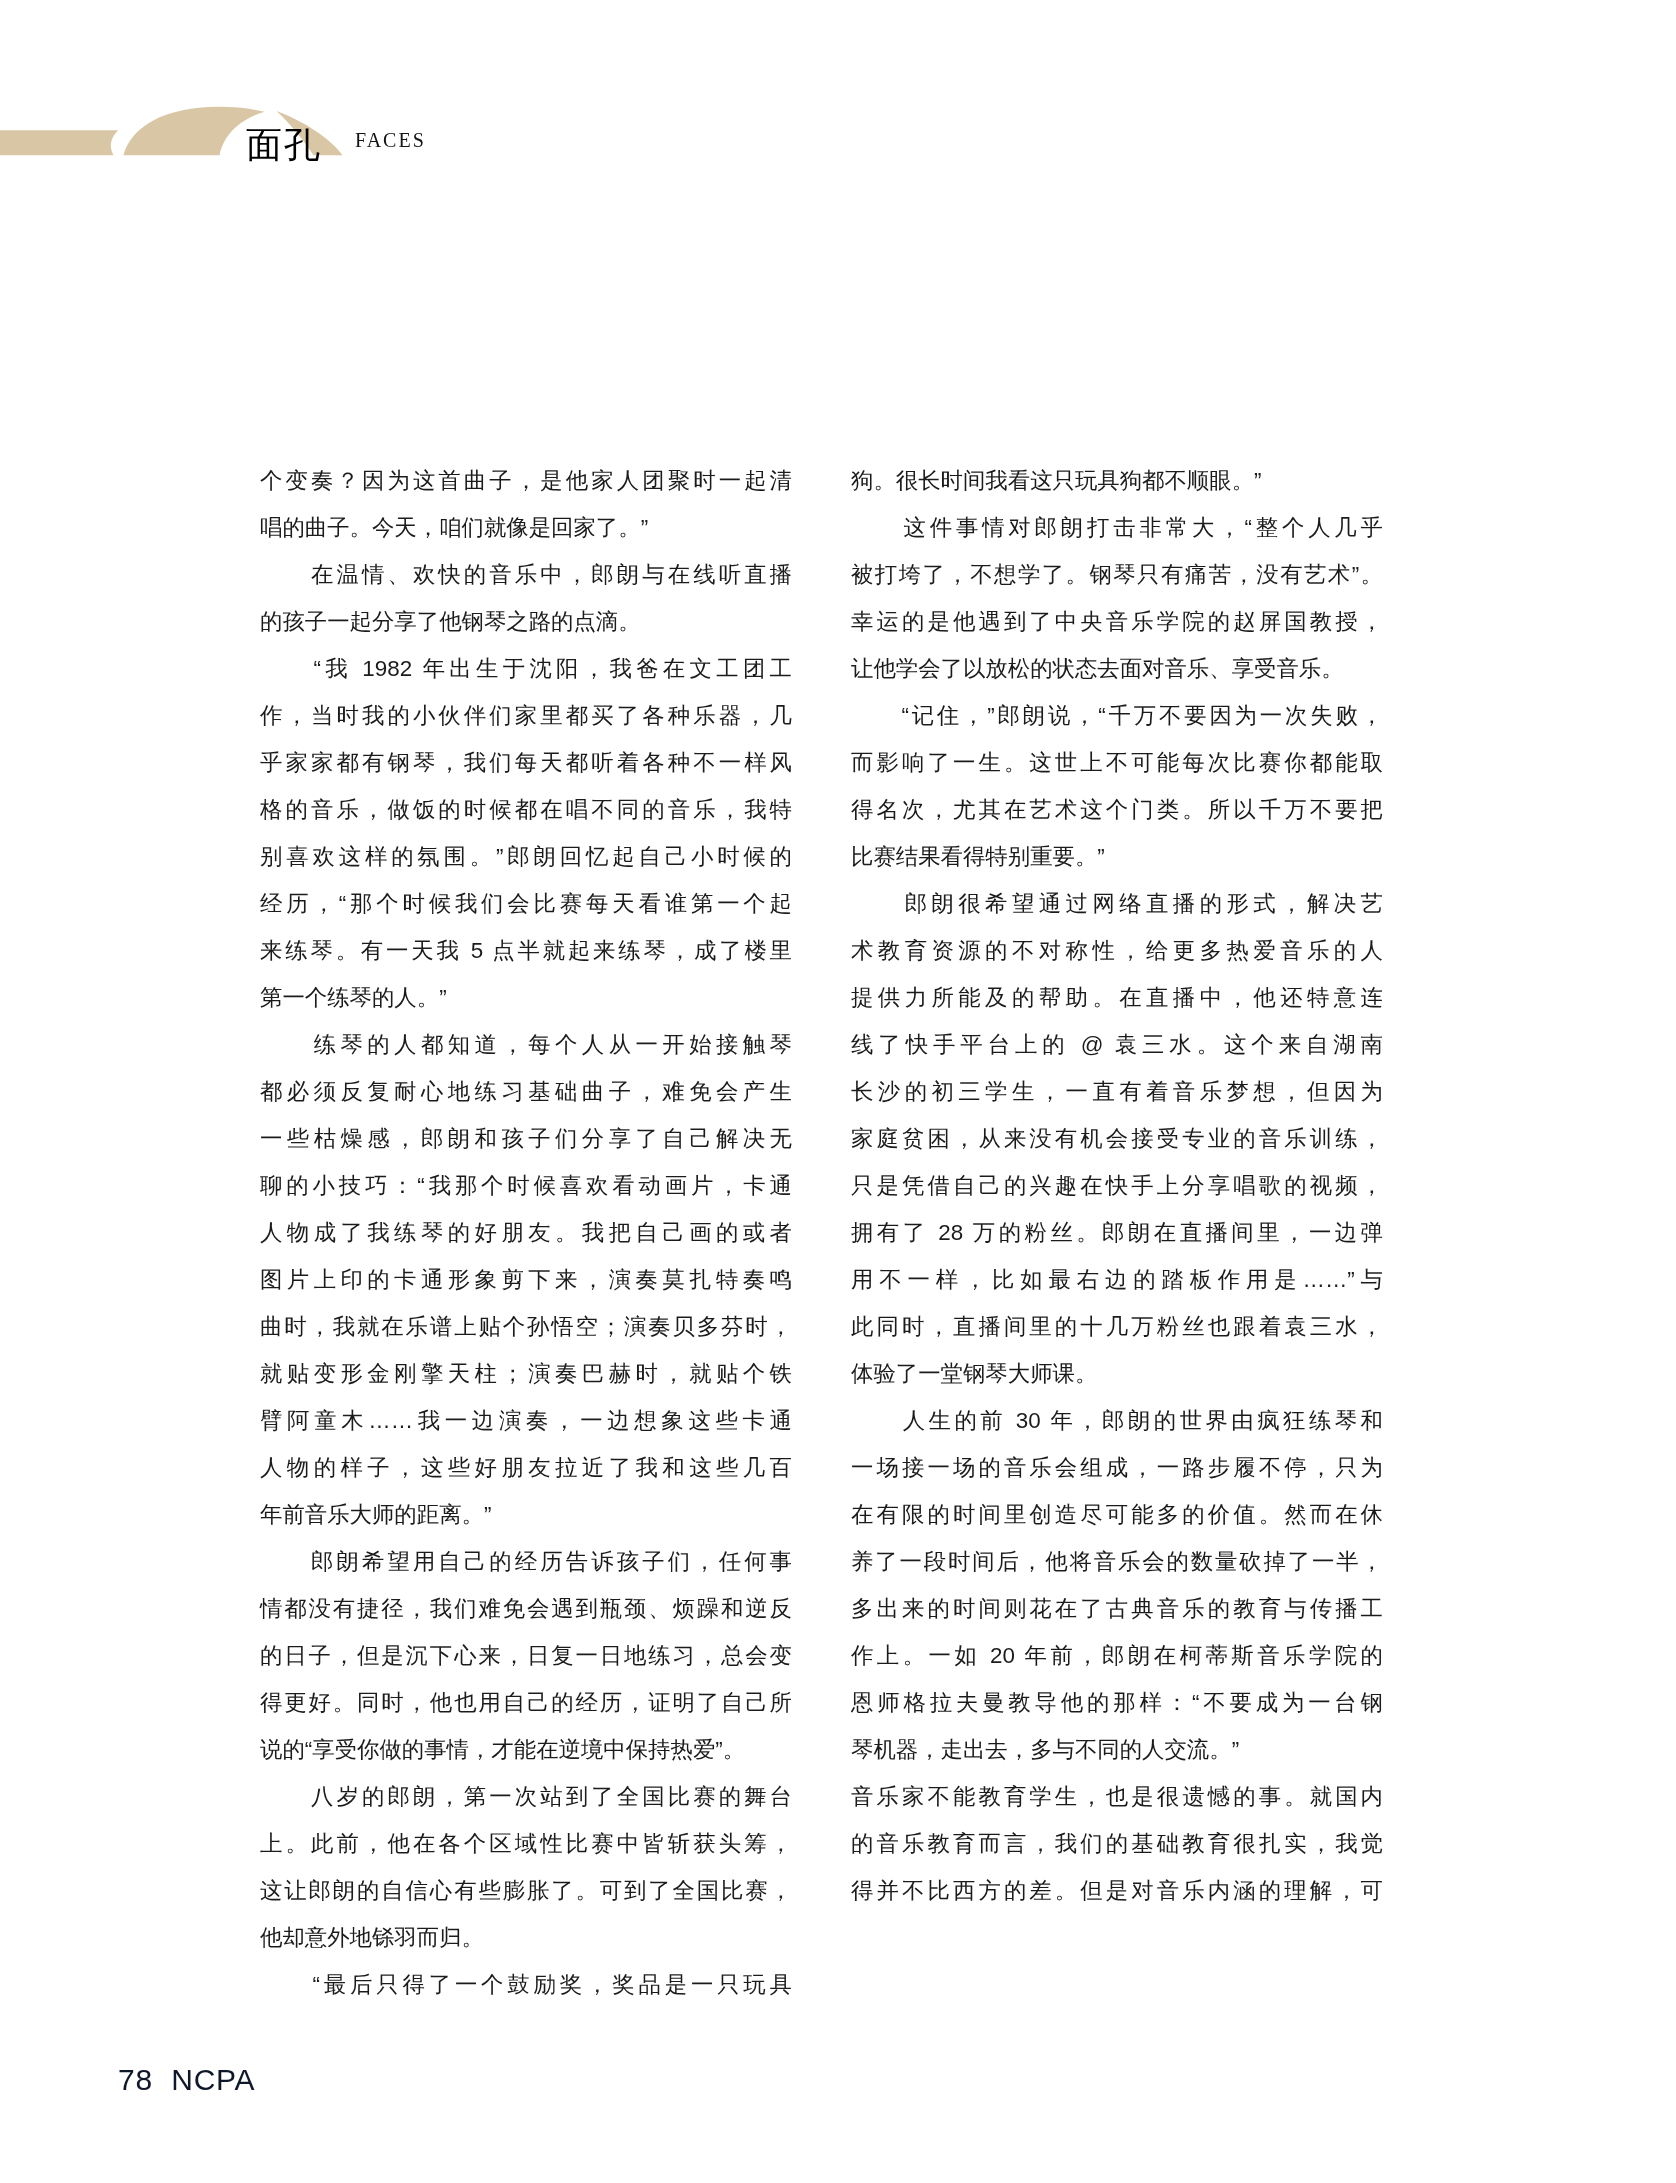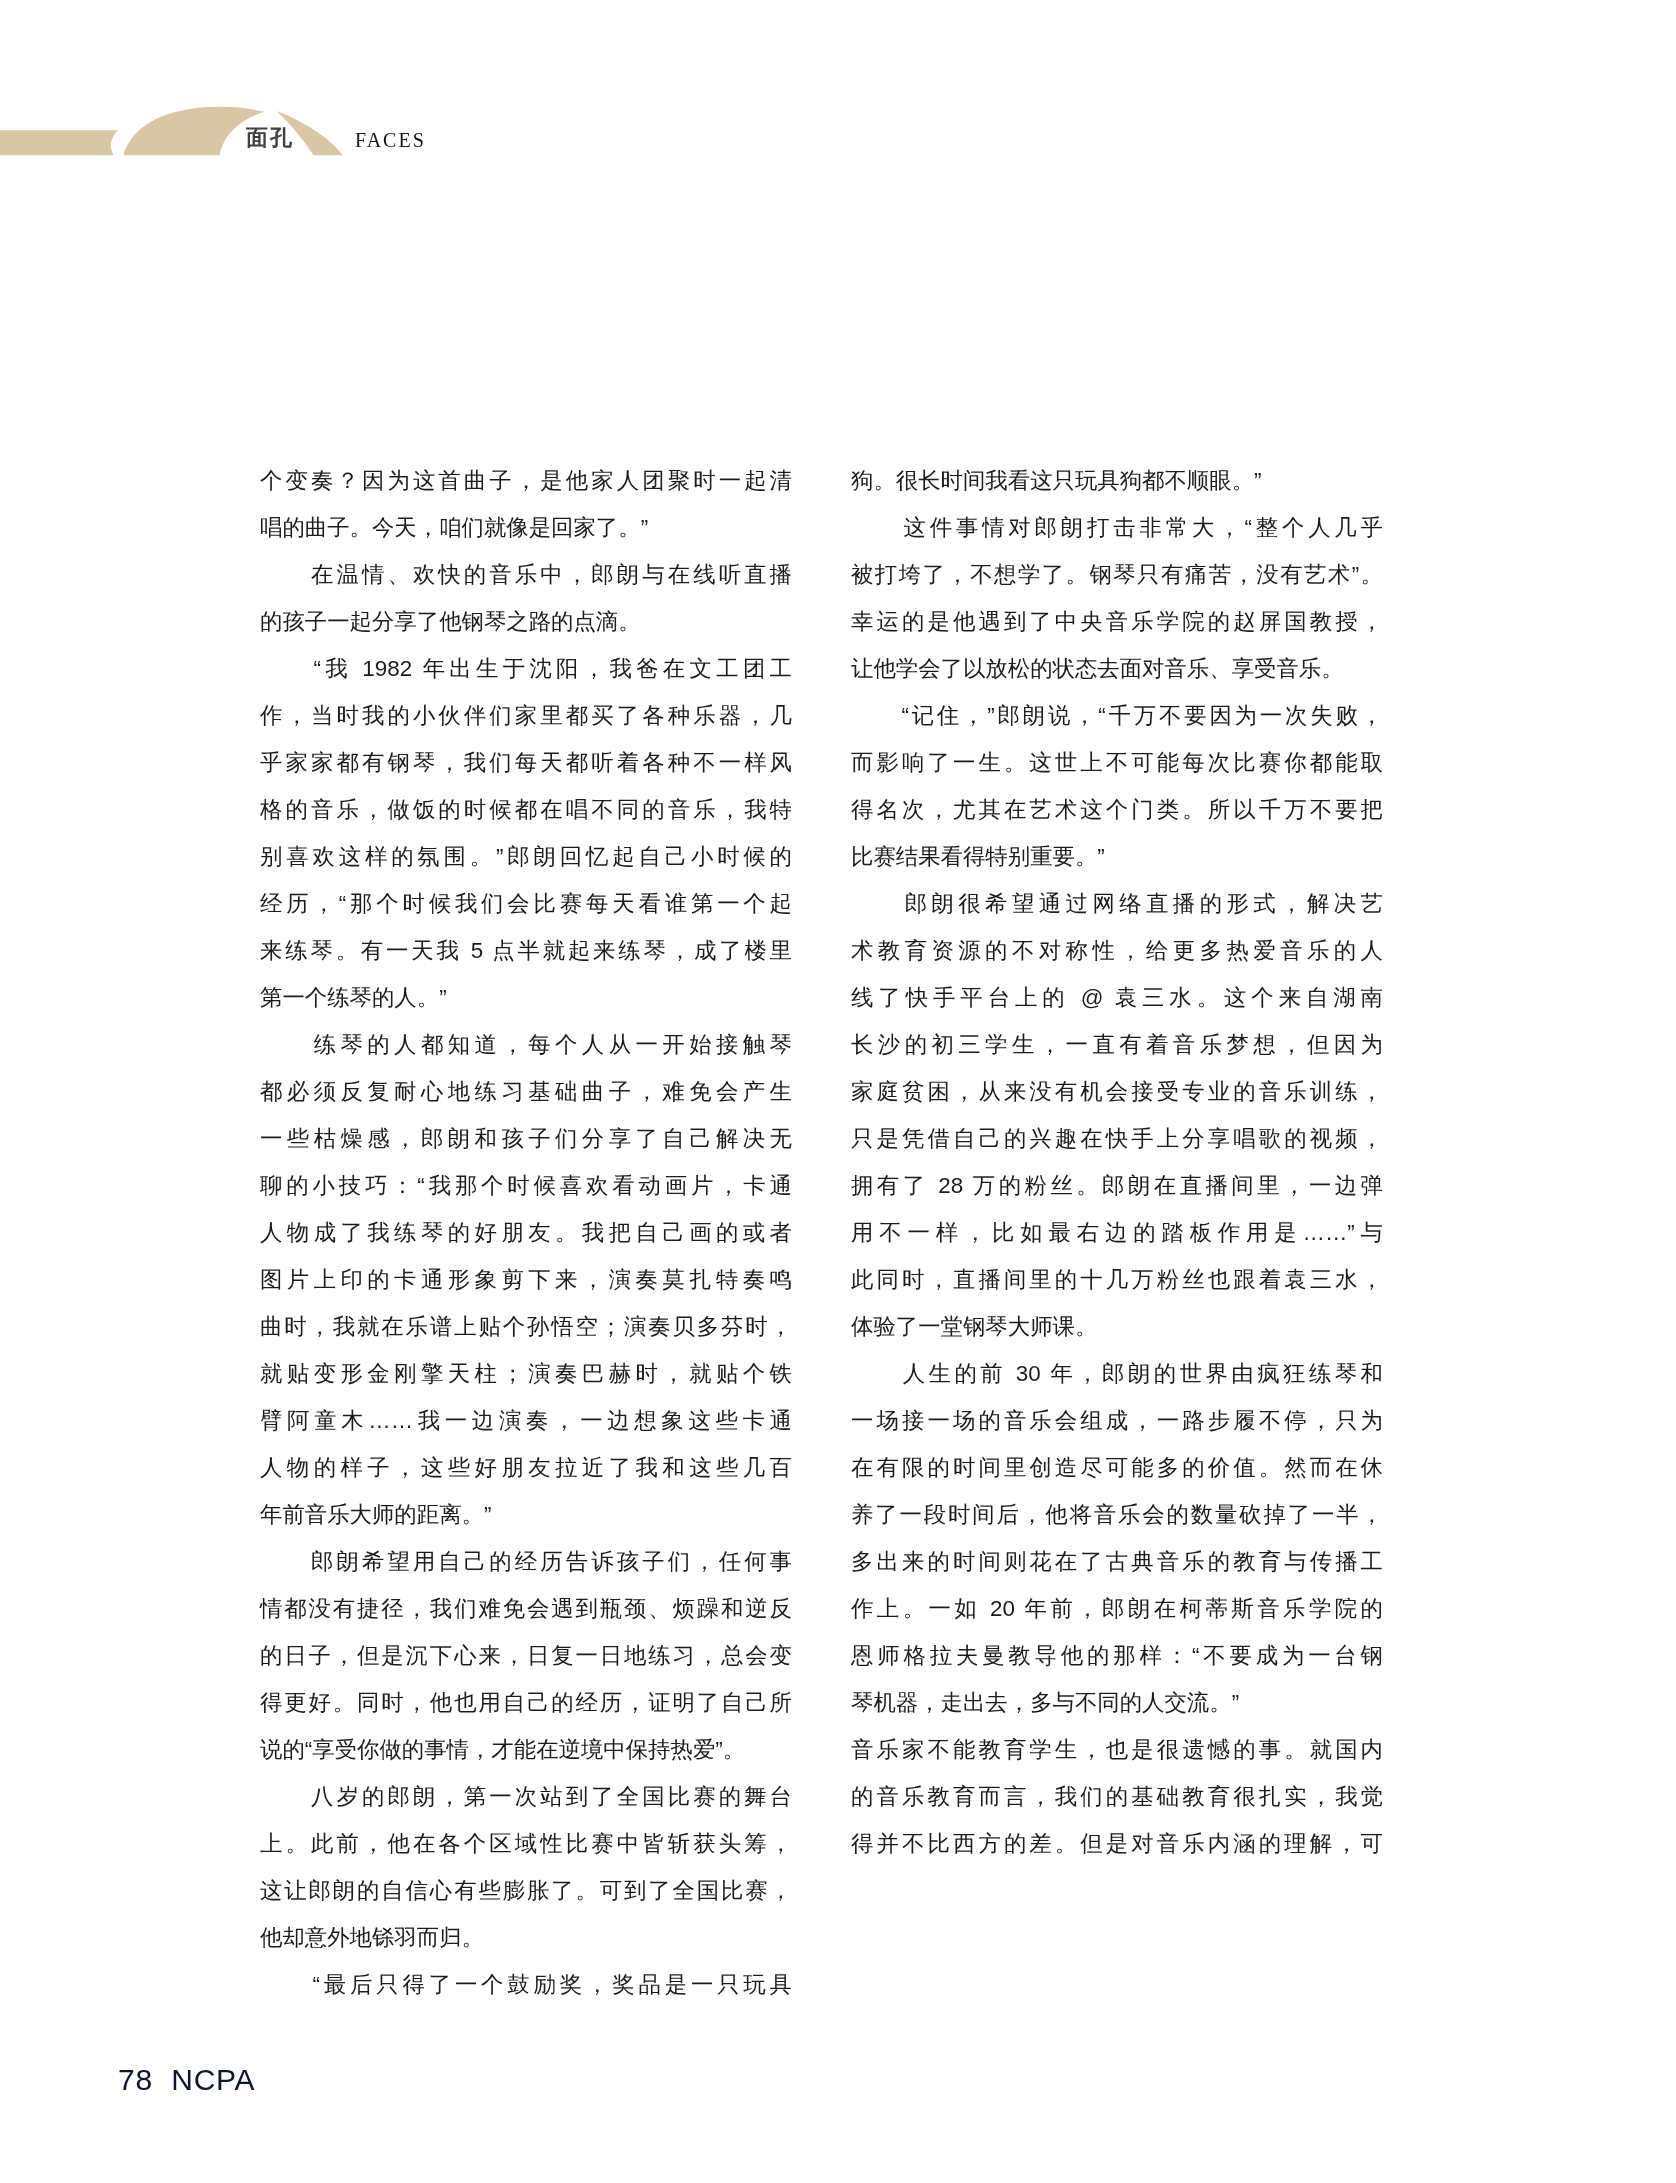--- a/index.html
+++ b/index.html
@@ -8,22 +8,22 @@
     width:1676px;height:2183px;
     background:#ffffff;
     overflow:hidden;
     font-family:"Liberation Sans",sans-serif;
     color:#1b1b1b;
   }
   
   .logo-svg{position:absolute;left:0;top:0;width:462px;height:172px;}
   .section-cn{
     position:absolute;left:246px;top:127px;
-    font-size:22px;font-weight:700;letter-spacing:2px;
-    color:#404040;line-height:1;
+    font-size:36px;font-weight:400;letter-spacing:2px;
+    color:#000000;line-height:1;
   }
   .section-en{
     position:absolute;left:355px;top:130px;
     font-family:"Liberation Serif",serif;
     font-size:20px;font-weight:400;letter-spacing:2px;
     color:#141414;line-height:1;
   }
   
   .column{
     position:absolute;top:457px;width:532px;
@@ -103,20 +103,21 @@
         <div class="line">　　这件事情对郎朗打击非常大，“整个人几乎</div>
         <div class="line">被打垮了，不想学了。钢琴只有痛苦，没有艺术”。</div>
         <div class="line">幸运的是他遇到了中央音乐学院的赵屏国教授，</div>
         <div class="line end">让他学会了以放松的状态去面对音乐、享受音乐。</div>
         <div class="line">　　“记住，”郎朗说，“千万不要因为一次失败，</div>
         <div class="line">而影响了一生。这世上不可能每次比赛你都能取</div>
         <div class="line">得名次，尤其在艺术这个门类。所以千万不要把</div>
         <div class="line end">比赛结果看得特别重要。”</div>
         <div class="line">　　郎朗很希望通过网络直播的形式，解决艺</div>
         <div class="line">术教育资源的不对称性，给更多热爱音乐的人</div>
+        <div class="line">提供力所能及的帮助。在直播中，他还特意连</div>
         <div class="line">线了快手平台上的 @ 袁三水。这个来自湖南</div>
         <div class="line">长沙的初三学生，一直有着音乐梦想，但因为</div>
         <div class="line">家庭贫困，从来没有机会接受专业的音乐训练，</div>
         <div class="line">只是凭借自己的兴趣在快手上分享唱歌的视频，</div>
         <div class="line">拥有了 28 万的粉丝。郎朗在直播间里，一边弹</div>
         <div class="line">用不一样，比如最右边的踏板作用是……”与</div>
         <div class="line">此同时，直播间里的十几万粉丝也跟着袁三水，</div>
         <div class="line end">体验了一堂钢琴大师课。</div>
         <div class="line">　　人生的前 30 年，郎朗的世界由疯狂练琴和</div>
         <div class="line">一场接一场的音乐会组成，一路步履不停，只为</div>

